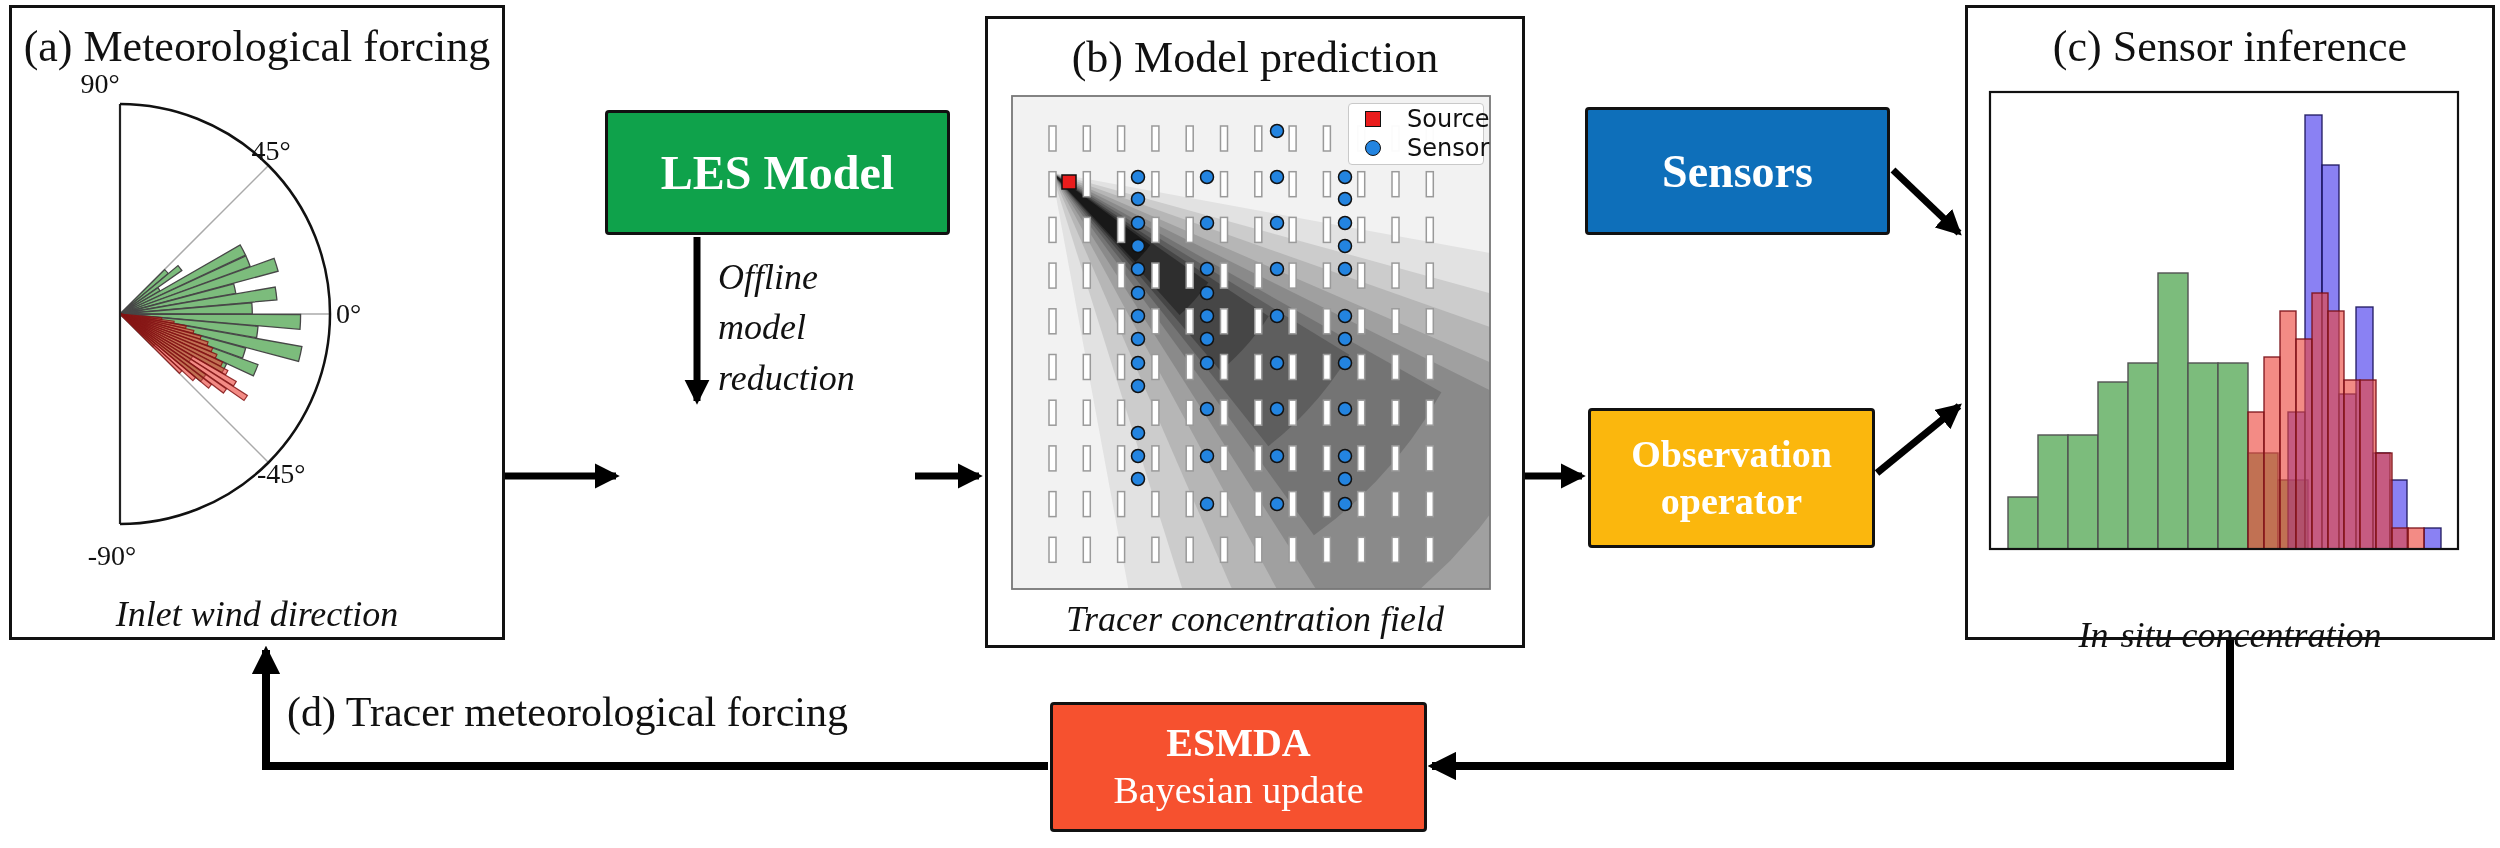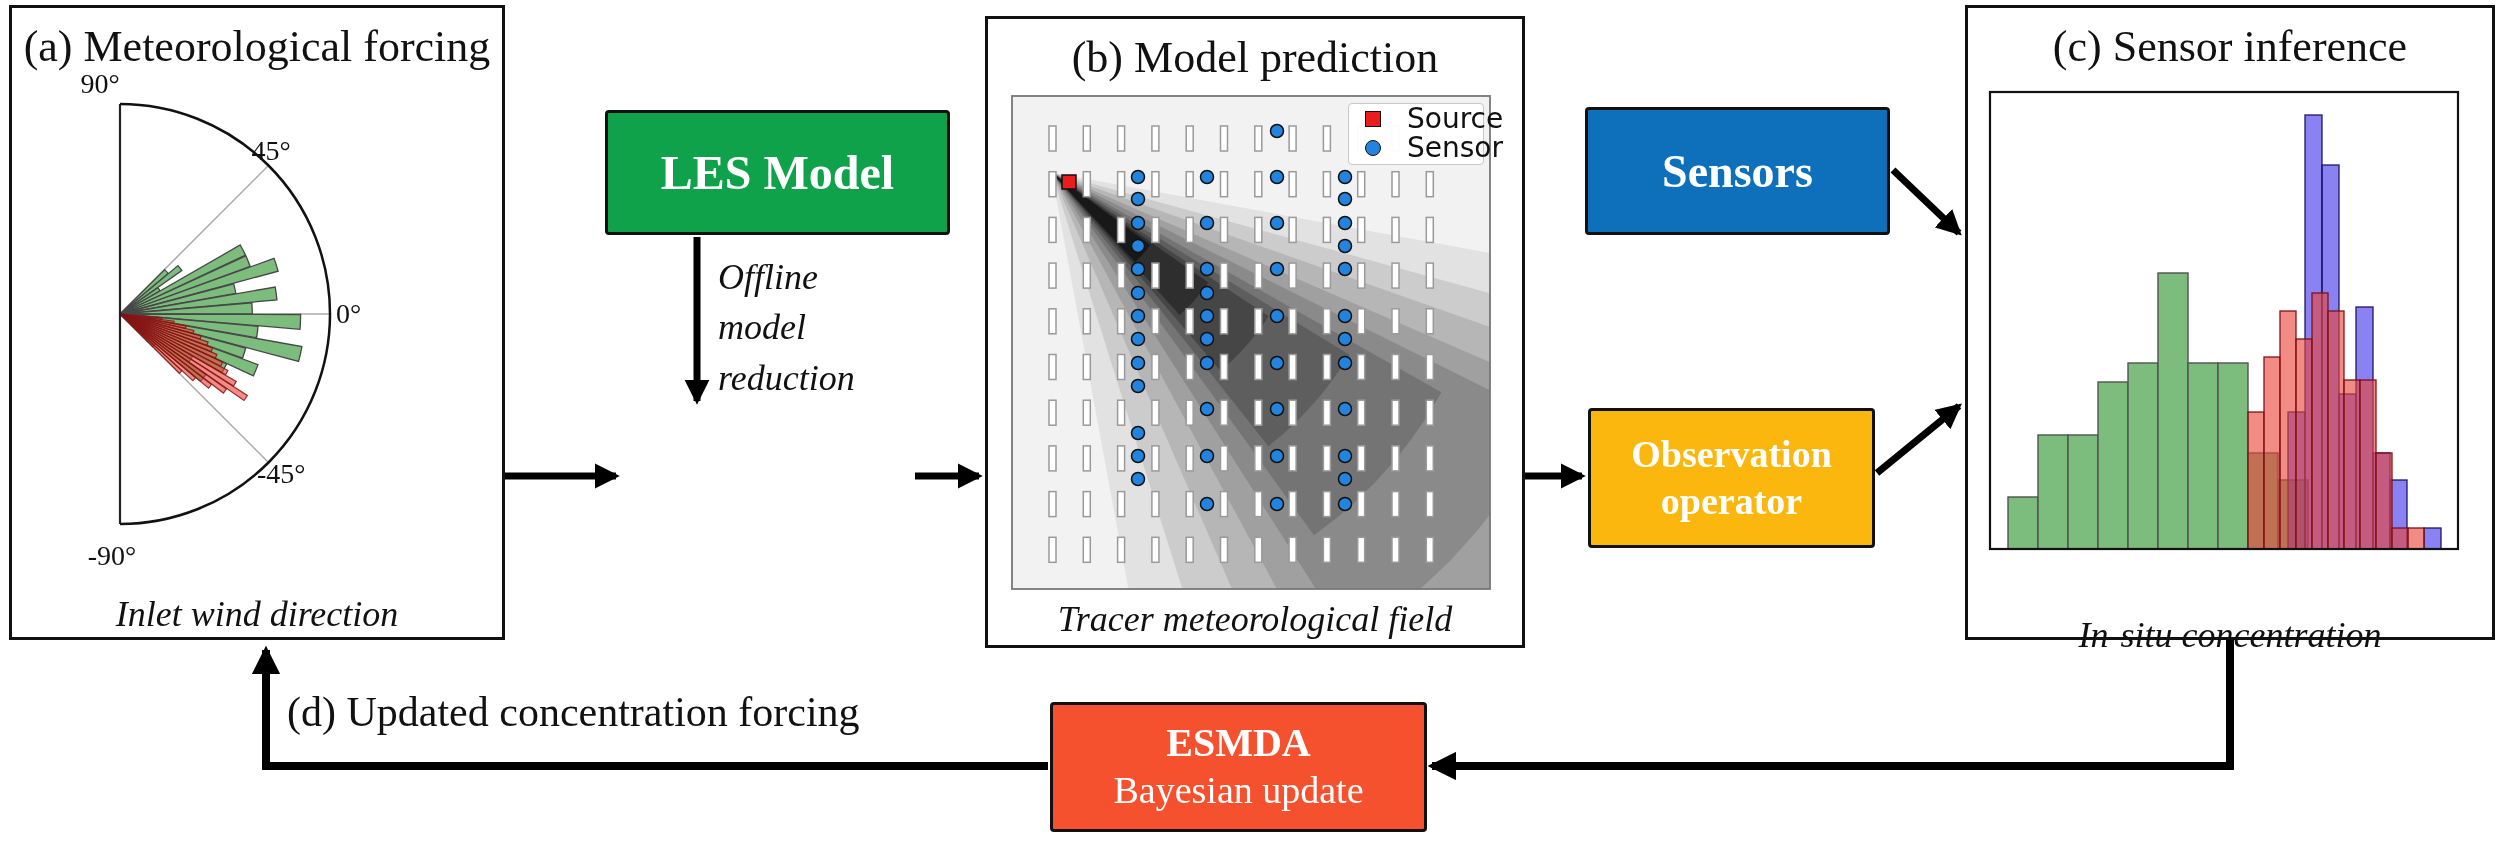--- a/index.html
+++ b/index.html
@@ -19,21 +19,21 @@
   #sensors-box{left:1585px;top:107px;width:305px;height:128px;}
   #sensors-box .main{font-size:46px;}
   #obs-box{left:1588px;top:408px;width:287px;height:140px;}
   #obs-box .main{font-size:38px;line-height:1.25;}
   #esmda-box{left:1050px;top:702px;width:377px;height:130px;}
   #esmda-box .main{font-size:40px;line-height:1.2;}
   #esmda-box .sub{font-size:38px;line-height:1.25;}
   #offline-label{position:absolute;left:718px;top:252px;font-style:italic;font-size:36px;color:#111;line-height:1.4;z-index:3;}
   #d-label{position:absolute;left:287px;top:688px;font-size:42px;color:#111;white-space:nowrap;z-index:3;}
   #arrows{position:absolute;left:0;top:0;z-index:5;pointer-events:none;}
-  .legend{position:absolute;left:363px;top:87px;width:136px;height:62px;background:rgba(255,255,255,0.96);border:1.5px solid #c9c9c9;border-radius:4px;font-family:"DejaVu Sans",sans-serif;font-size:28px;color:#111;z-index:3;box-sizing:border-box;}
+  .legend{position:absolute;left:363px;top:87px;width:136px;height:62px;background:rgba(255,255,255,0.96);border:1.5px solid #c9c9c9;border-radius:4px;font-family:"DejaVu Sans",sans-serif;font-size:24px;color:#111;z-index:3;box-sizing:border-box;}
   .legend-row{display:flex;align-items:center;height:29px;padding-left:16px;}
   .legend-swatch{width:14px;height:14px;margin-right:26px;flex:0 0 auto;}
   .legend-sq{background:#ea1c1c;border:1.5px solid #111;}
   .legend-ci{background:#2384e0;border:1.5px solid #111;border-radius:50%;}
 </style>
 </head>
 <body>
 
 <div class="canvas">
 
@@ -281,21 +281,21 @@
     <div class="legend">
       <div class="legend-row">
         <span class="legend-swatch legend-sq"></span>
         <span>Source</span>
       </div>
       <div class="legend-row">
         <span class="legend-swatch legend-ci"></span>
         <span>Sensor</span>
       </div>
     </div>
-    <div class="caption" style="top:582px;">Tracer meteorological field</div>
+    <div class="caption" style="top:582px;">Tracer concentration field</div>
   </div>
 
   <div class="panel" id="panel-c" style="left:1965px;top:5px;width:530px;height:635px;">
     <svg class="psvg" id="hist-svg" width="530" height="635">
         <rect x="25" y="87" width="468" height="457" fill="#fff"></rect>
         <rect x="43" y="492" width="30" height="52" fill="#7cbc7c" stroke="#525252" stroke-width="1.4"></rect>
         <rect x="73" y="430" width="30" height="114" fill="#7cbc7c" stroke="#525252" stroke-width="1.4"></rect>
         <rect x="103" y="430" width="30" height="114" fill="#7cbc7c" stroke="#525252" stroke-width="1.4"></rect>
         <rect x="133" y="377" width="30" height="167" fill="#7cbc7c" stroke="#525252" stroke-width="1.4"></rect>
         <rect x="163" y="358" width="30" height="186" fill="#7cbc7c" stroke="#525252" stroke-width="1.4"></rect>
@@ -347,21 +347,21 @@
     <div class="main">ESMDA</div>
     <div class="sub">Bayesian update</div>
   </div>
 
   <div id="offline-label">
     <div>Offline</div>
     <div>model</div>
     <div>reduction</div>
   </div>
 
-  <div id="d-label">(d) Updated concentration forcing</div>
+  <div id="d-label">(d) Tracer meteorological forcing</div>
 
   <svg id="arrows" width="2500" height="848">
     <defs>
       <marker id="ah" viewBox="0 0 10 10" refX="8.5" refY="5" markerWidth="3.6" markerHeight="3.6" orient="auto" markerUnits="strokeWidth">
         <path d="M0,0L10,5L0,10Z" fill="#000"></path>
       </marker>
     </defs>
     <g id="arrows-g">
         <line x1="505" y1="476" x2="616" y2="476" stroke="#000" stroke-width="7" marker-end="url(#ah)"></line>
         <line x1="697" y1="237" x2="697" y2="401" stroke="#000" stroke-width="7" marker-end="url(#ah)"></line>

